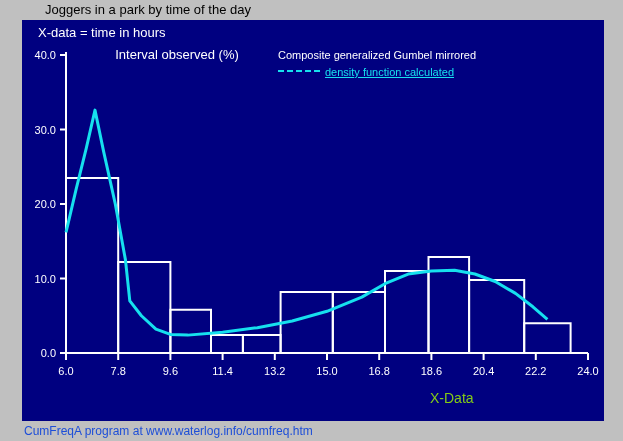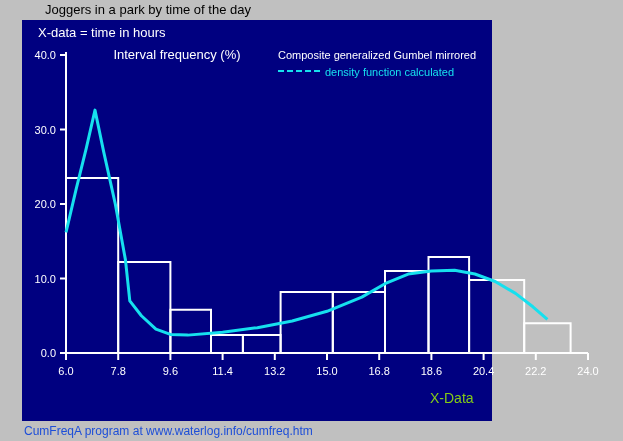--- a/index.html
+++ b/index.html
@@ -26,21 +26,21 @@
     left: 45px;
     top: 2px;
     font-size: 13px;
     color: #000000;
     white-space: nowrap;
   }
   .panel {
     position: absolute;
     left: 22px;
     top: 20px;
-    width: 470px;
+    width: 582px;
     height: 401px;
     background: #000080;
   }
   .panel-subtitle {
     position: absolute;
     left: 16px;
     top: 5px;
     font-size: 13px;
     color: #ffffff;
     white-space: nowrap;
@@ -80,20 +80,21 @@
     left: 256px;
     top: 27px;
     font-size: 11px;
     color: #ffffff;
     line-height: 17px;
     white-space: nowrap;
   }
   .legend-right .lg-r2 {
     color: #16e0ee;
     display: block;
+    text-decoration: underline;
   }
   .legend-right .lg-dash {
     display: inline-block;
     width: 42px;
     height: 0;
     border-top: 2px dashed #16e0ee;
     vertical-align: 4px;
     margin-right: 5px;
   }
   .plotwrap {
@@ -197,21 +198,21 @@
             <path d="M 502.2 333 L 502.2 303.2 L 548.5999999999999 303.2 L 548.5999999999999 333" fill="none" stroke="#ffffff" stroke-width="2"></path>
           </g>
         <g id="curve">
             <path d="M 44.00 212.31 L 54.15 169.10 L 64.30 128.13 L 73.00 90.13 L 81.70 131.85 L 93.30 184.00 L 103.45 239.88 L 107.80 280.85 L 119.40 295.75 L 133.90 309.16 L 148.40 314.38 L 165.80 315.12 L 200.60 312.14 L 235.40 307.67 L 270.20 300.97 L 305.00 291.28 L 339.80 277.13 L 363.00 263.72 L 386.20 254.03 L 409.40 251.05 L 432.60 250.31 L 452.90 254.03 L 473.20 261.48 L 493.50 273.40 L 510.90 286.81 L 525.40 299.48" fill="none" stroke="#16e0ee" stroke-width="3" stroke-linejoin="round" stroke-linecap="butt"></path>
           </g>
       </svg>
     </div>
 
     <div class="legend">
       <div class="legend-left">
-        <span>Interval frequency (%)</span>
+        <span>Interval observed (%)</span>
       </div>
       <div class="legend-right">
         <span>Composite generalized Gumbel mirrored</span>
         <span class="lg-r2">
           <span class="lg-dash"></span><span>density function calculated</span>
         </span>
       </div>
     </div>
 
     <div class="axis-label-x">X-Data</div>

